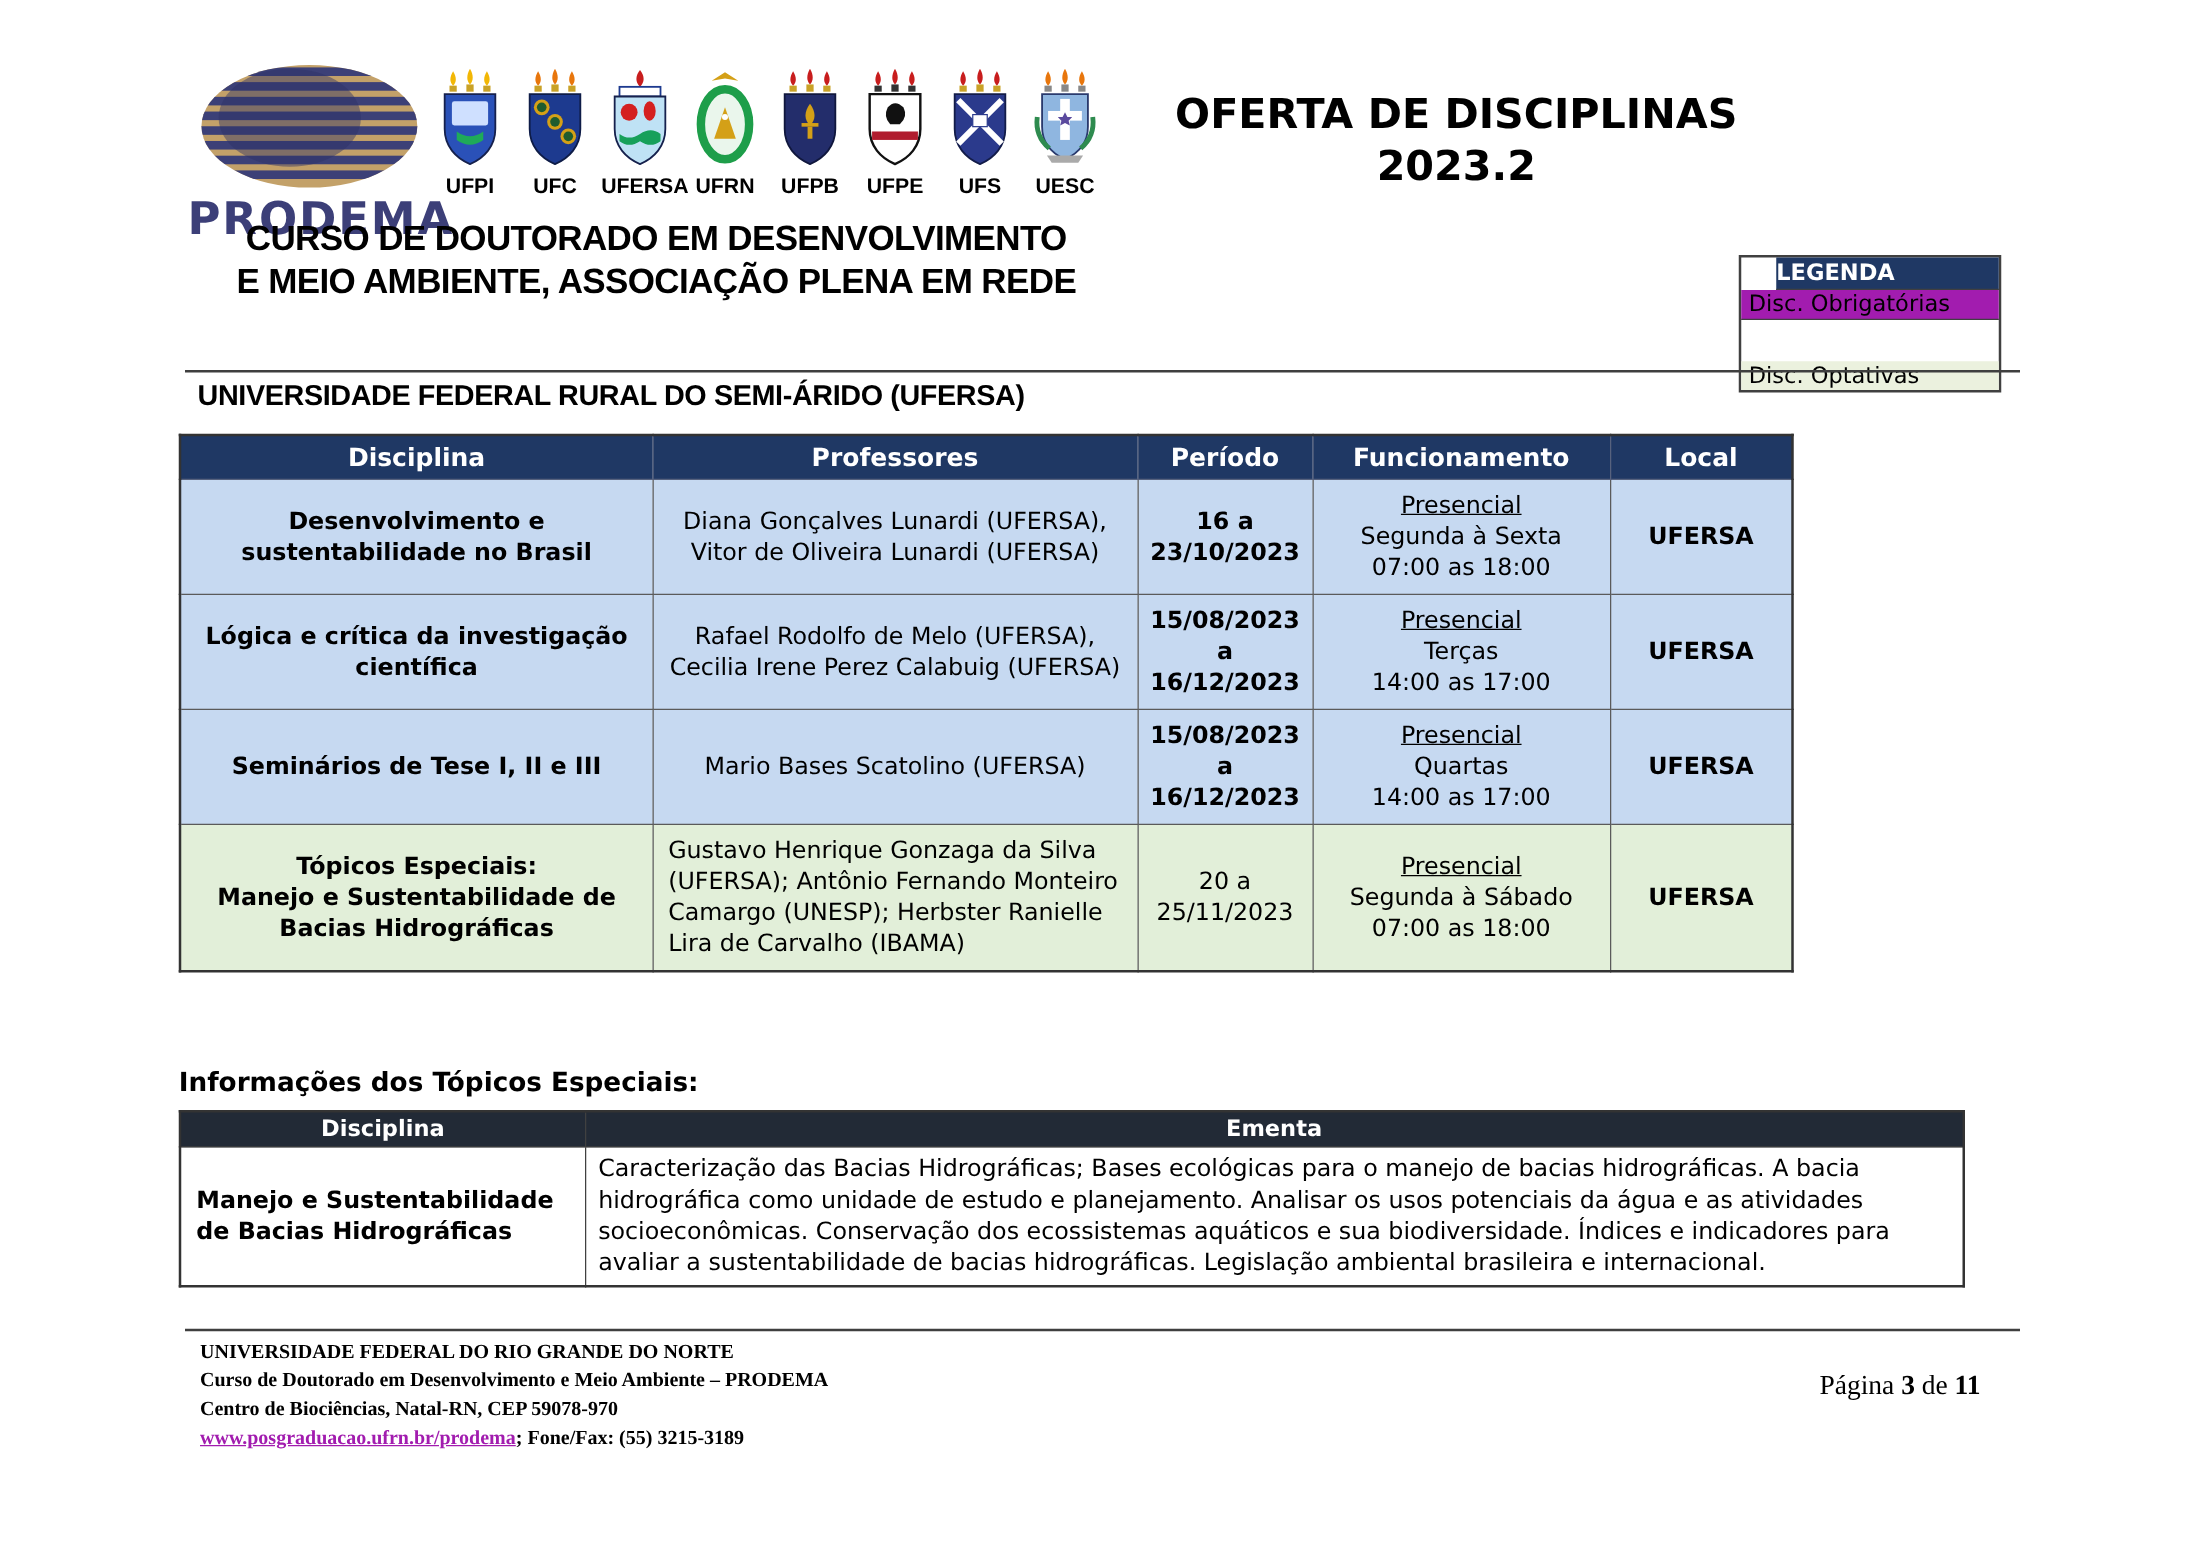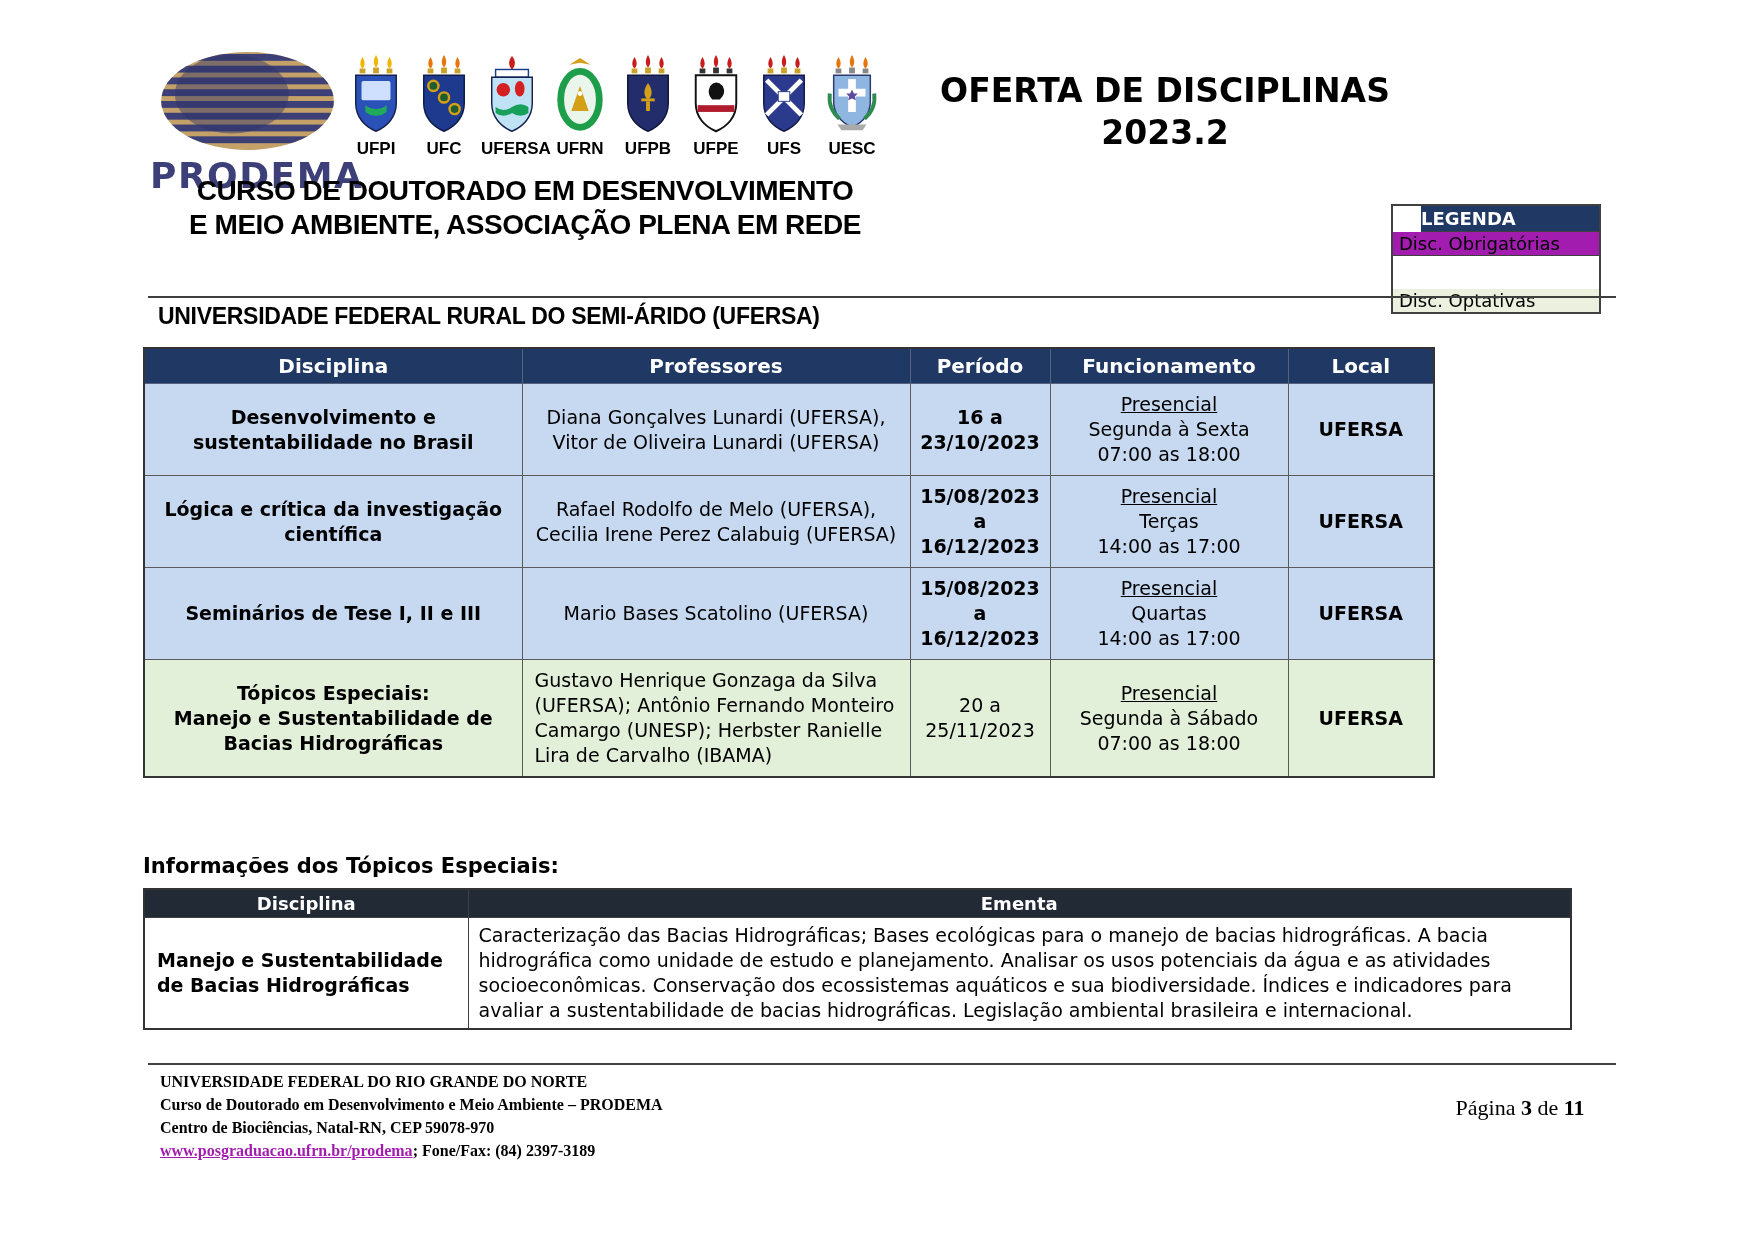--- a/index.html
+++ b/index.html
@@ -360,21 +360,21 @@
       </tr>
     </tbody>
   </table>
 
   <div class="rule rule-bottom"></div>
 
   <div class="footer-text">
     <div>UNIVERSIDADE FEDERAL DO RIO GRANDE DO NORTE</div>
     <div>Curso de Doutorado em Desenvolvimento e Meio Ambiente – PRODEMA</div>
     <div>Centro de Biociências, Natal-RN, CEP 59078-970</div>
-    <div><a href="#" class="footer-link">www.posgraduacao.ufrn.br/prodema</a><span>; Fone/Fax: (84) 2397-3189</span></div>
+    <div><a href="#" class="footer-link">www.posgraduacao.ufrn.br/prodema</a><span>; Fone/Fax: (55) 3215-3189</span></div>
   </div>
 
   <div class="page-number">
     <span>Página</span>
     <span class="b">3</span>
     <span>de</span>
     <span class="b">11</span>
   </div>
 
 </div>

